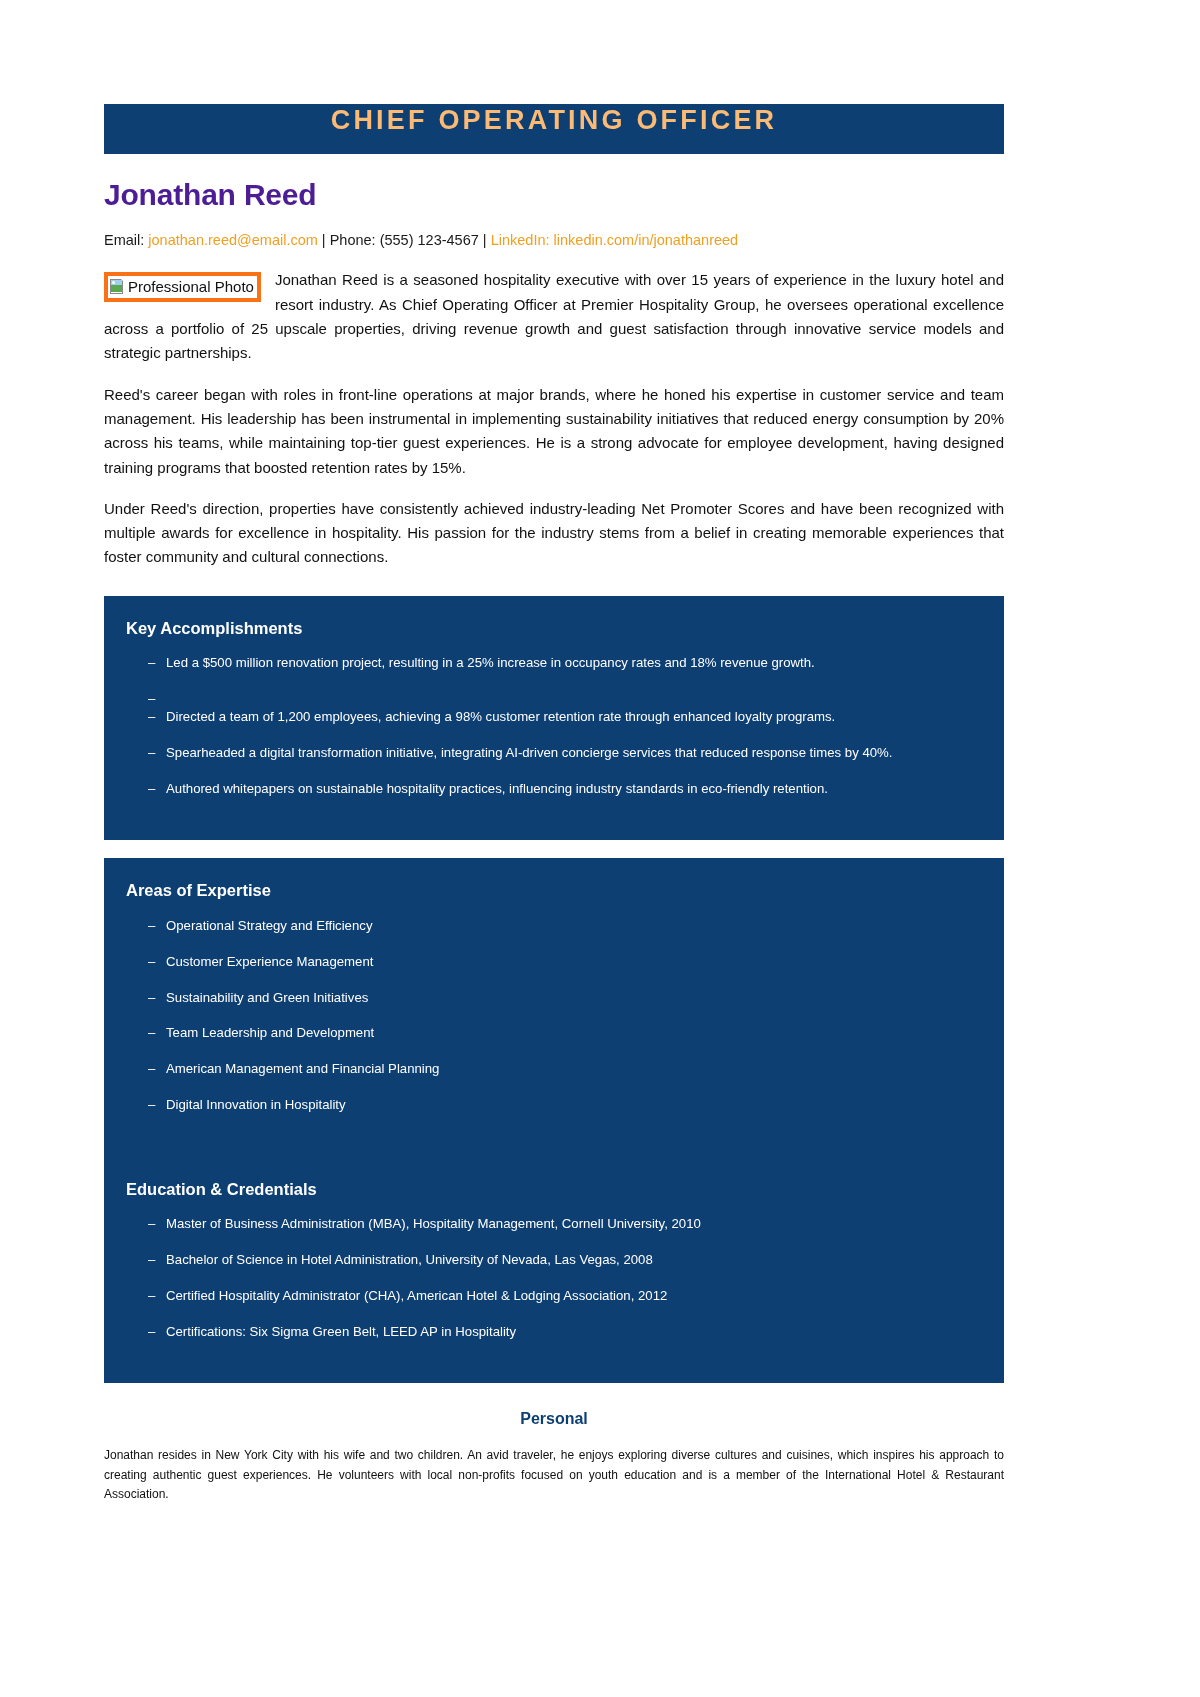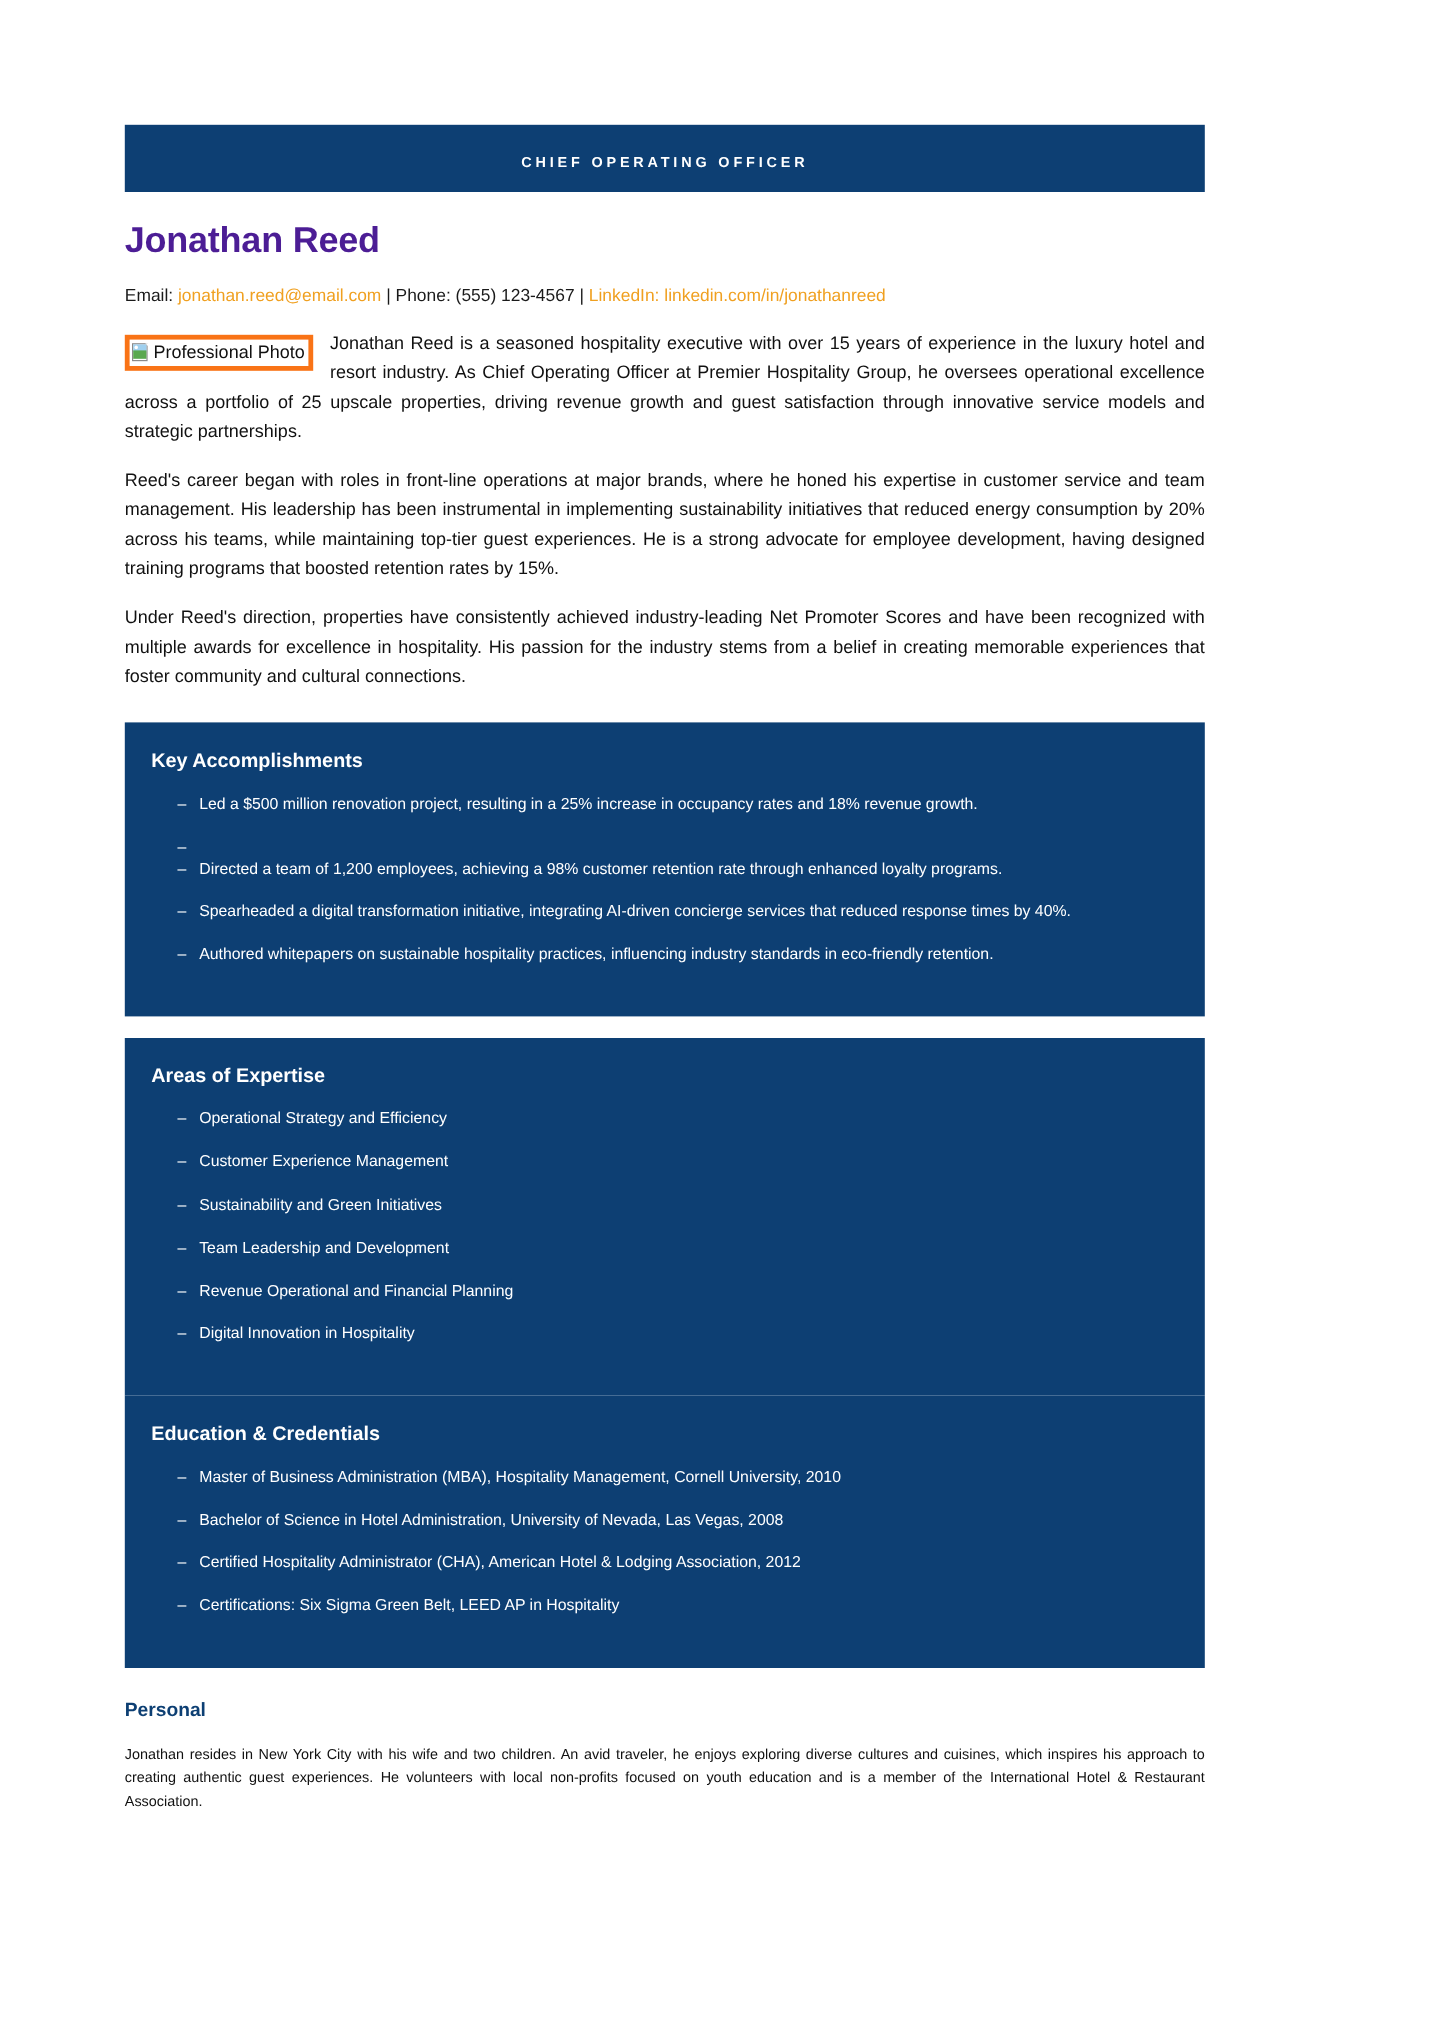--- a/index.html
+++ b/index.html
@@ -26,26 +26,26 @@
     position: absolute;
     left: 104px;
     top: 0;
     width: 900px;
   }
 
   
   .title-banner {
     margin-top: 104px;
     background: #0d3f73;
-    color: #ffffff;
+    color: #fdba74;
     text-align: center;
-    font-size: 12px;
+    font-size: 27px;
     font-weight: bold;
     letter-spacing: 3.2px;
-    padding: 25px 0 18px 0;
+    padding: 2px 0 18px 0;
     line-height: 1.1;
   }
 
   
   .name {
     font-size: 30px;
     font-weight: bold;
     color: #4c1d95;
     margin: 24px 0 0 0;
     letter-spacing: -0.2px;
@@ -178,20 +178,21 @@
     color: #ffffff;
   }
 
   
   .section-heading {
     color: #0d3f73;
     font-size: 16px;
     font-weight: bold;
     margin: 26px 0 0 0;
     line-height: 1.3;
+    text-align: center;
   }
   .personal-body {
     font-size: 12px;
     line-height: 1.62;
     text-align: justify;
     margin-top: 16px;
     color: #111111;
   }
 </style>
 </head>
@@ -243,21 +244,21 @@
       </ul>
     </section>
 
     <section class="card card-expertise">
       <h2 class="card-title">Areas of Expertise</h2>
       <ul class="card-list">
         <li><span class="dash">–</span><span>Operational Strategy and Efficiency</span></li>
         <li><span class="dash">–</span><span>Customer Experience Management</span></li>
         <li><span class="dash">–</span><span>Sustainability and Green Initiatives</span></li>
         <li><span class="dash">–</span><span>Team Leadership and Development</span></li>
-        <li><span class="dash">–</span><span>Revenue Operational and Financial Planning</span></li>
+        <li><span class="dash">–</span><span>American Management and Financial Planning</span></li>
         <li><span class="dash">–</span><span>Digital Innovation in Hospitality</span></li>
       </ul>
     </section>
 
     <section class="card card-education">
       <h2 class="card-title">Education &amp; Credentials</h2>
       <ul class="card-list">
         <li><span class="dash">–</span><span>Master of Business Administration (MBA), Hospitality Management, Cornell University, 2010</span></li>
         <li><span class="dash">–</span><span>Bachelor of Science in Hotel Administration, University of Nevada, Las Vegas, 2008</span></li>
         <li><span class="dash">–</span><span>Certified Hospitality Administrator (CHA), American Hotel &amp; Lodging Association, 2012</span></li>

